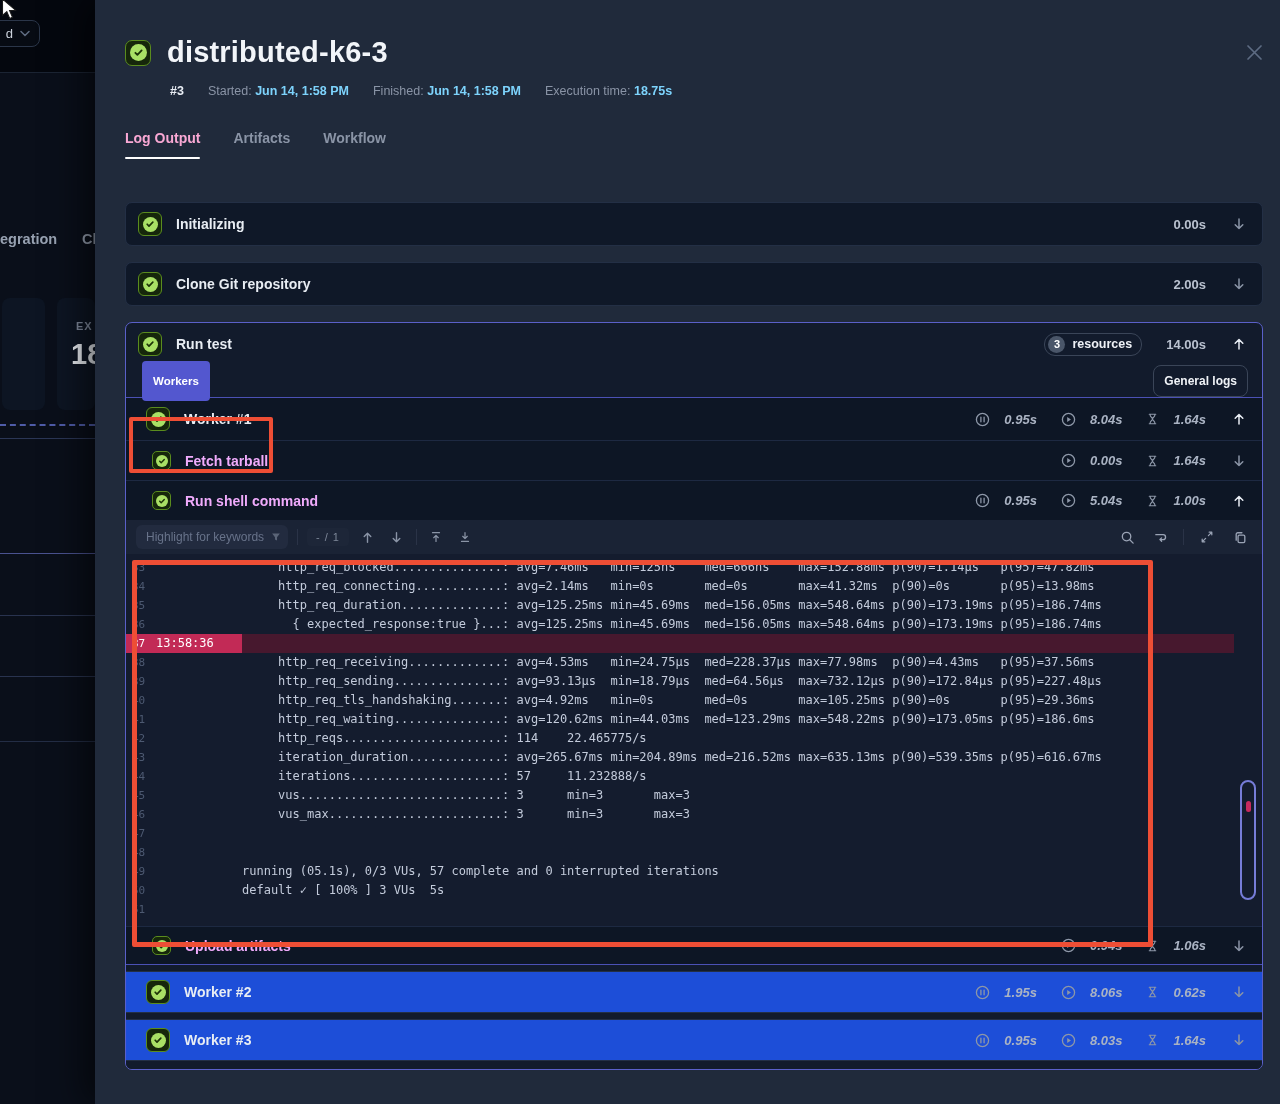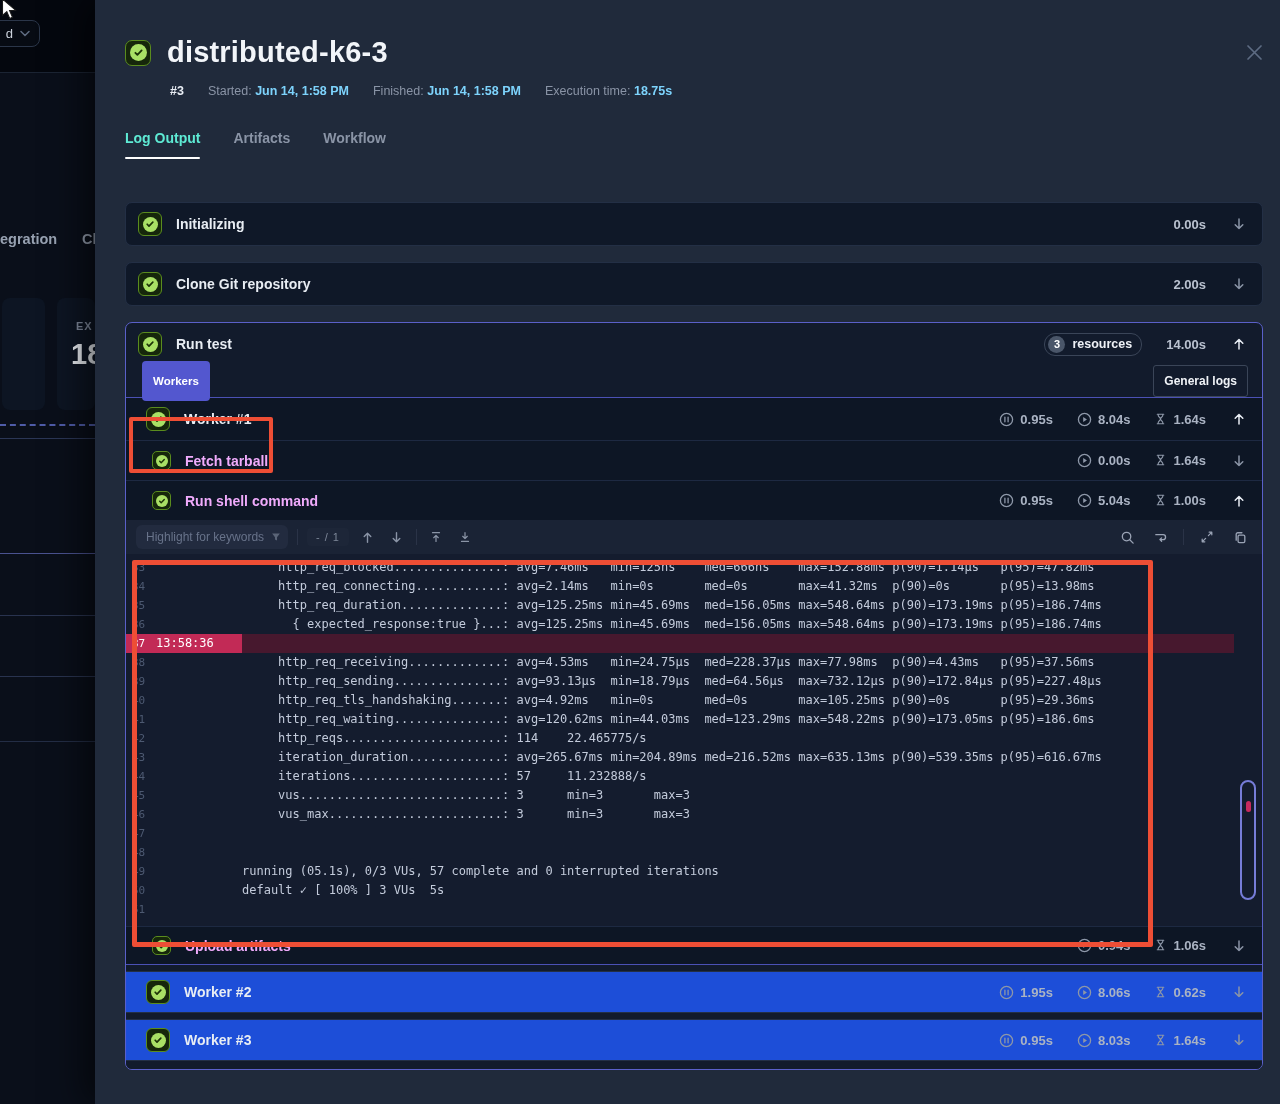--- a/index.html
+++ b/index.html
@@ -28,44 +28,44 @@
   .hdr { display:flex; align-items:center; padding-top:36px; }
   .hdr-title { font-size:29px; font-weight:700; color:#f2f5f9; margin-left:16px; letter-spacing:.2px; }
   .close-btn { position:absolute; top:40px; right:14px; width:24px; height:24px; display:flex; align-items:center; justify-content:center; cursor:pointer; }
 
   .meta { margin-top:15px; margin-left:45px; display:flex; align-items:center; gap:24px; font-size:12.5px; color:#8a94a6; }
   .meta b { color:#7dd3fc; font-weight:700; }
   .meta .num { color:#e9eef5; font-weight:700; }
 
   .tabs { margin-top:32px; display:flex; gap:33px; font-size:14px; font-weight:700; color:#8a94a6; }
   .tab { position:relative; padding-bottom:13px; cursor:pointer; }
-  .tab.active { color:#5eead4; }
+  .tab.active { color:#f9a8d4; }
   .tab.active::after { content:""; position:absolute; left:0; right:0; bottom:0; height:2.5px; background:#ffffff; border-radius:2px; }
 
   .cards { margin-top:43px; }
   .card { background:#0f1828; border:1px solid #232f45; border-radius:7px; margin-bottom:16px; overflow:hidden; }
   .row { height:42px; display:flex; align-items:center; padding:0 14px 0 12px; }
   .row-label { font-size:14px; font-weight:700; color:#e8edf3; margin-left:14px; }
   .row-right { margin-left:auto; display:flex; align-items:center; gap:24px; }
   .dur { font-size:13px; color:#bac2d0; font-weight:600; }
   .chev { width:18px; height:18px; display:flex; align-items:center; justify-content:center; cursor:pointer; }
 
   
   .card.expanded { border:1px solid #5a60c9; background:#121b2c; margin-bottom:0; }
   .workers-bar { height:32px; display:flex; align-items:center; padding:0 14px 0 16px; }
   .badge-workers { background:#5357cf; color:#fff; font-size:11.5px; font-weight:700; border-radius:4px; padding:14px 11px; cursor:pointer; }
-  .btn-general-logs { margin-left:auto; border:1px solid #3a4558; border-radius:3px; color:#f0f3f7; font-size:12px; font-weight:700; padding:8px 10px; cursor:pointer; background:transparent; }
+  .btn-general-logs { margin-left:auto; border:1px solid #3a4558; border-radius:8px; color:#f0f3f7; font-size:12px; font-weight:700; padding:8px 10px; cursor:pointer; background:transparent; }
 
   .group { border-top:1px solid #4b51b5; border-bottom:1px solid #4b51b5; background:#0d1625; }
   .row.header-row { background:#0d1625; }
   .row.child { height:40px; padding-left:26px; border-top:1px solid #1d2942; background:#0d1625; }
   .row.child .row-label { font-weight:700; font-size:14px; color:#f0abfc; }
   .subgroup-top { border-top:1px solid #4b51b5; }
 
-  .timing { display:flex; align-items:flex-start; gap:6px; font-size:13px; color:#9ba5b6; }
+  .timing { display:flex; align-items:center; gap:14px; font-size:13px; color:#9ba5b6;font-style:italic; }
   .timing span { font-weight:600; color:#aab3c3; }
 
   .resources-pill { display:flex; align-items:center; gap:7px; border:1px solid #3a4558; border-radius:11px; padding:2px 9px 2px 3px; cursor:pointer; }
   .resources-pill .cnt { width:17px; height:17px; border-radius:50%; background:#4a5669; color:#fff; font-size:11px; font-weight:700; display:flex; align-items:center; justify-content:center; }
   .resources-pill .txt { color:#eef1f6; font-size:12.5px; font-weight:600; }
 
   
   .status { background:#16270b; border:1.5px solid #5a8c1e; border-radius:7px; width:26px; height:26px; flex:0 0 auto; display:flex; align-items:center; justify-content:center; }
   .status .c { width:17px; height:17px; border-radius:50%; background:#a9e065; display:flex; align-items:center; justify-content:center; }
   .status.md { width:24px; height:24px; border-radius:6px; } .status.md .c { width:15px; height:15px; }

